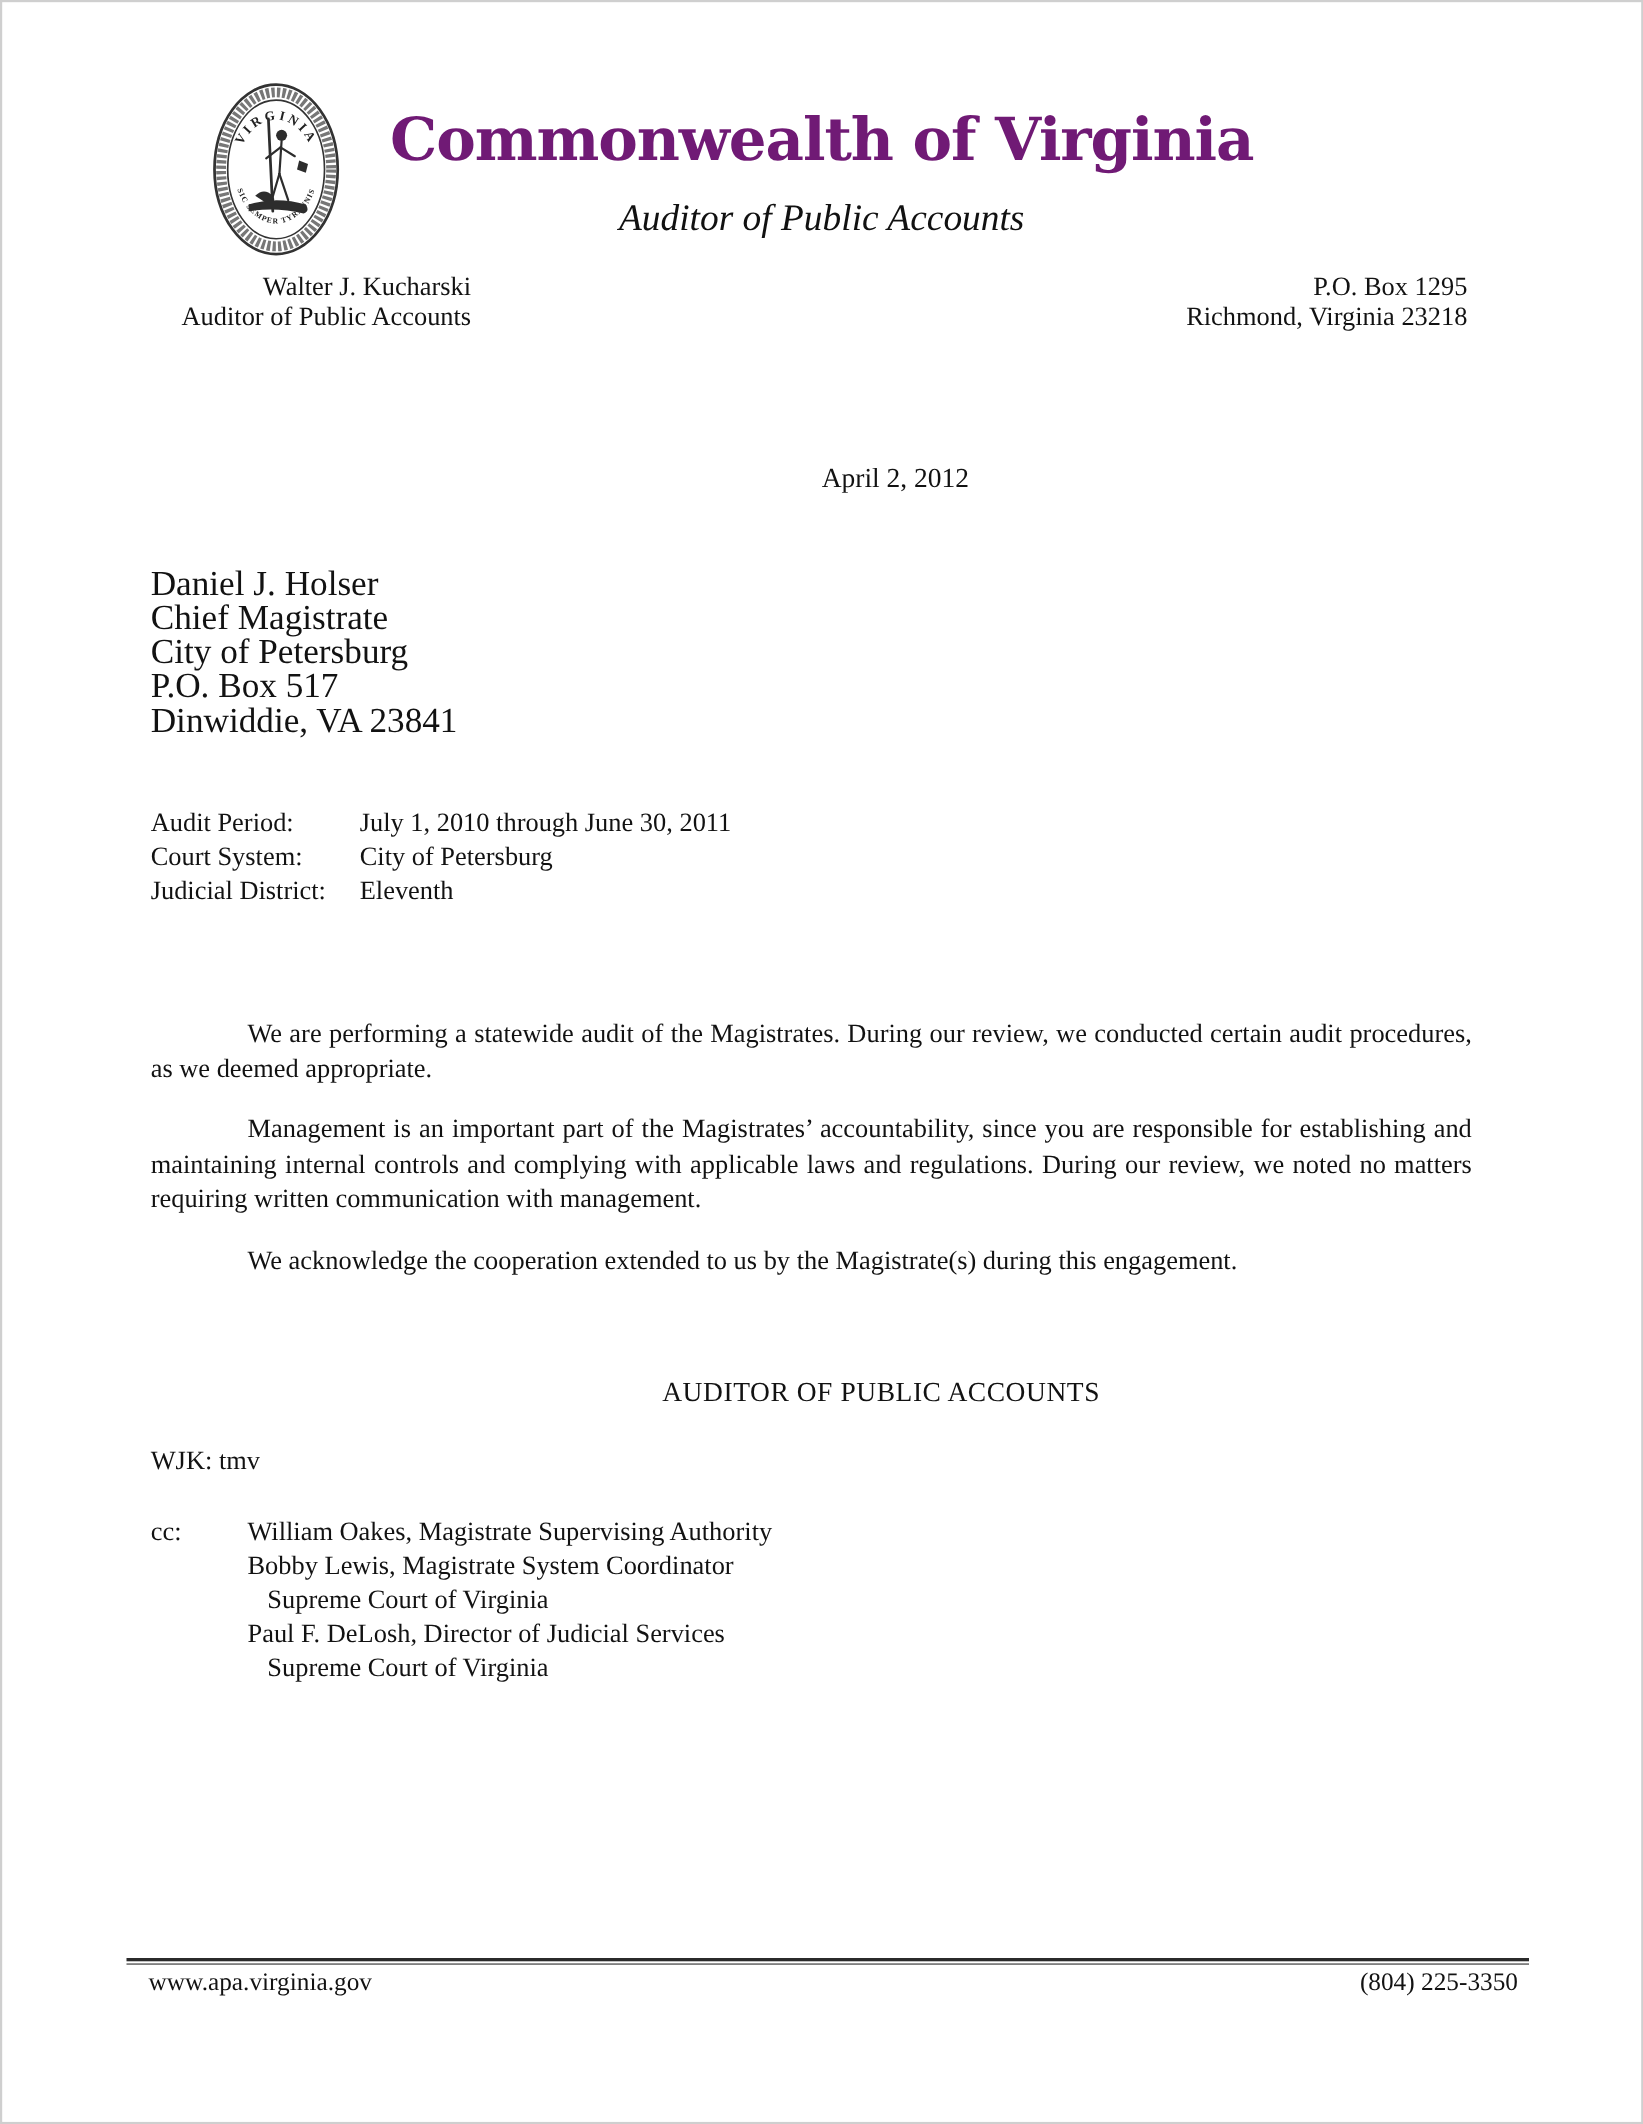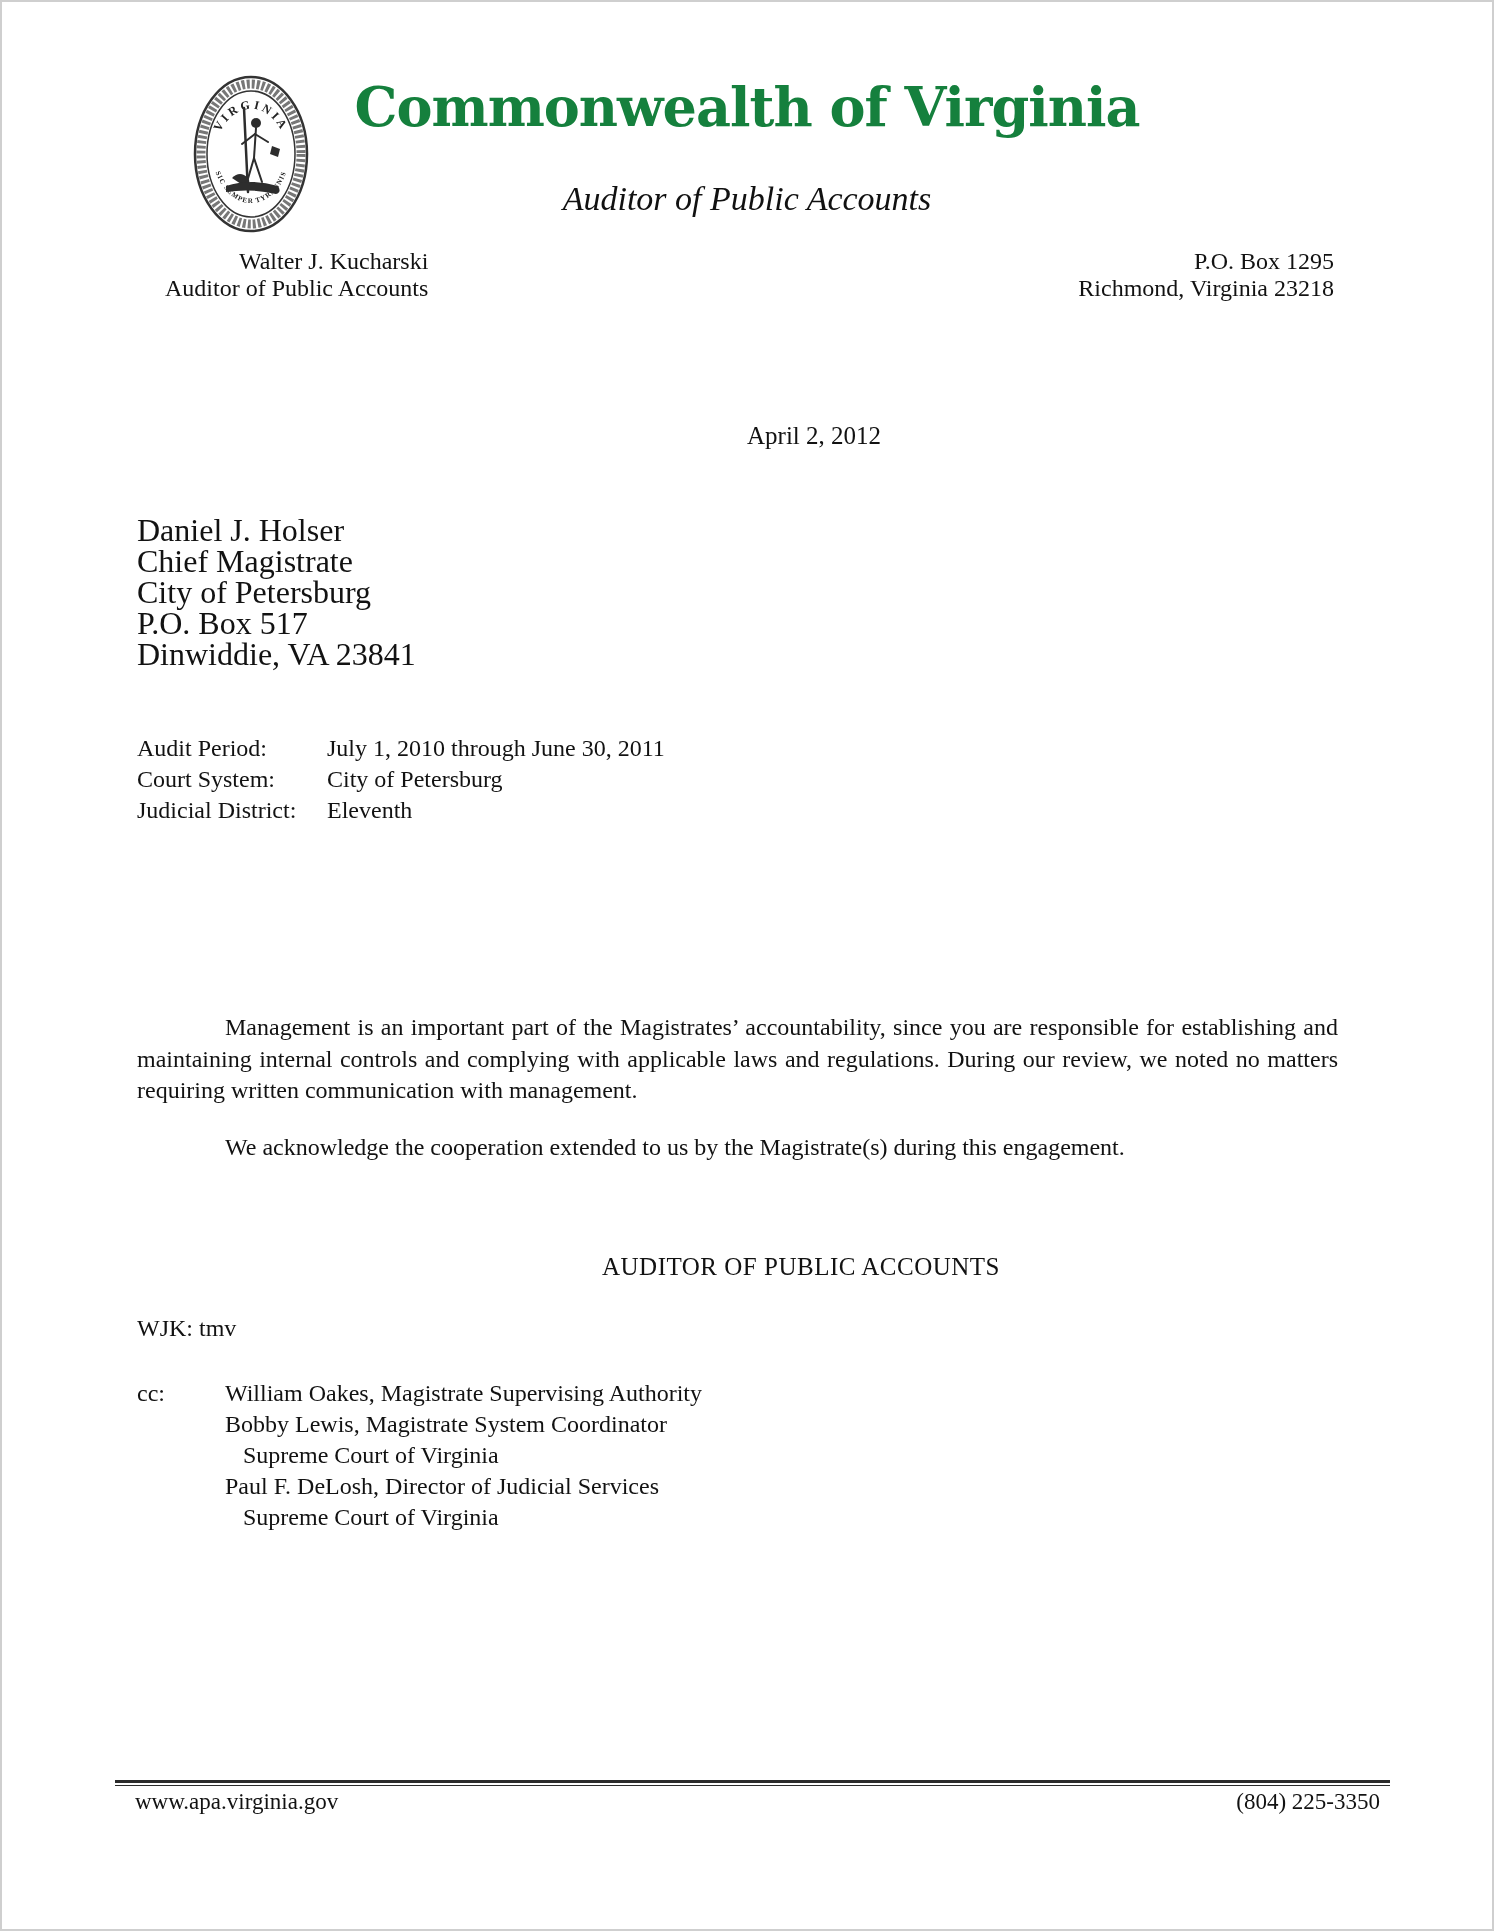--- a/index.html
+++ b/index.html
@@ -11,27 +11,27 @@
     margin:0 auto;
     font-family:"Liberation Serif", serif;
     color:#121212;
     overflow:hidden;
   }
   .abs{position:absolute;}
 
   
   .seal{left:190px;top:72px;width:118px;height:160px;}
   .main-title{
-    left:0;top:73px;width:100%;
+    left:0;top:92px;width:100%;
     text-align:center;
     font-family:"DejaVu Serif", serif;
     font-weight:bold;
     font-size:54px;
     letter-spacing:-1px;
-    color:#15803d;
+    color:#701a75;
   }
   .sub-title{
     left:0;top:178px;width:100%;
     text-align:center;
     font-style:italic;
     font-size:34px;
     color:#111;
   }
   .lh-left{left:163px;top:246px;font-size:24px;line-height:27px;text-align:right;}
   .lh-right{right:158px;top:246px;font-size:24px;line-height:27px;text-align:right;}
@@ -136,20 +136,21 @@
     <div class="audit-row">
       <span class="lbl">Court System:</span>
       <span>City of Petersburg</span>
     </div>
     <div class="audit-row">
       <span class="lbl">Judicial District:</span>
       <span>Eleventh</span>
     </div>
   </div>
 
+  <p class="abs bodypar p1">We are performing a statewide audit of the Magistrates.  During our review, we conducted certain audit procedures, as we deemed appropriate.</p>
   <p class="abs bodypar p2">Management is an important part of the Magistrates’ accountability, since you are responsible for establishing and maintaining internal controls and complying with applicable laws and regulations.  During our review, we noted no matters requiring written communication with management.</p>
   <p class="abs bodypar p3">We acknowledge the cooperation extended to us by the Magistrate(s) during this engagement.</p>
 
   <div class="abs signature">AUDITOR OF PUBLIC ACCOUNTS</div>
 
   <div class="abs reference">WJK: tmv</div>
 
   <div class="abs cc-block">
     <span class="cc-label">cc:</span>
     <div class="cc-line">William Oakes, Magistrate Supervising Authority</div>

